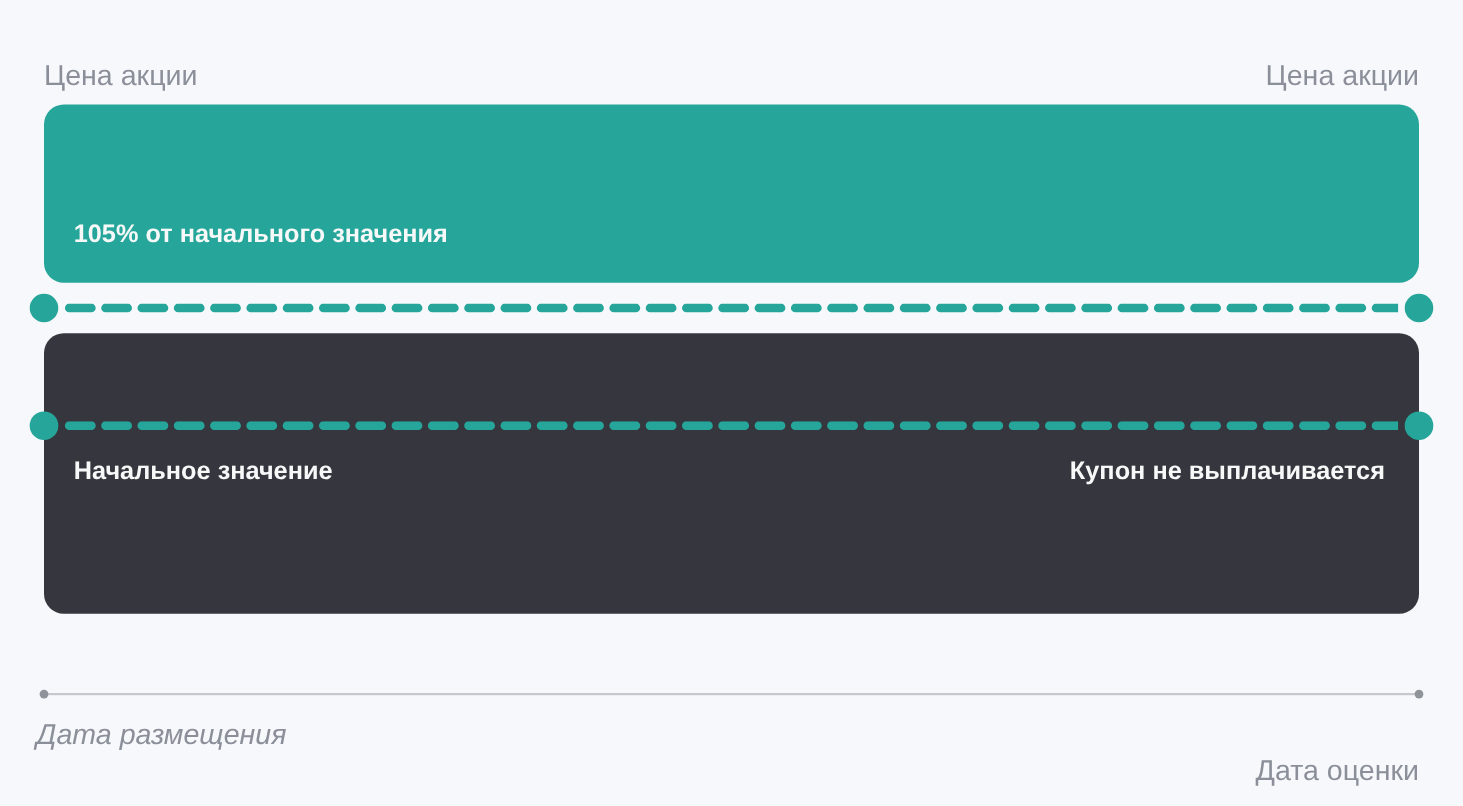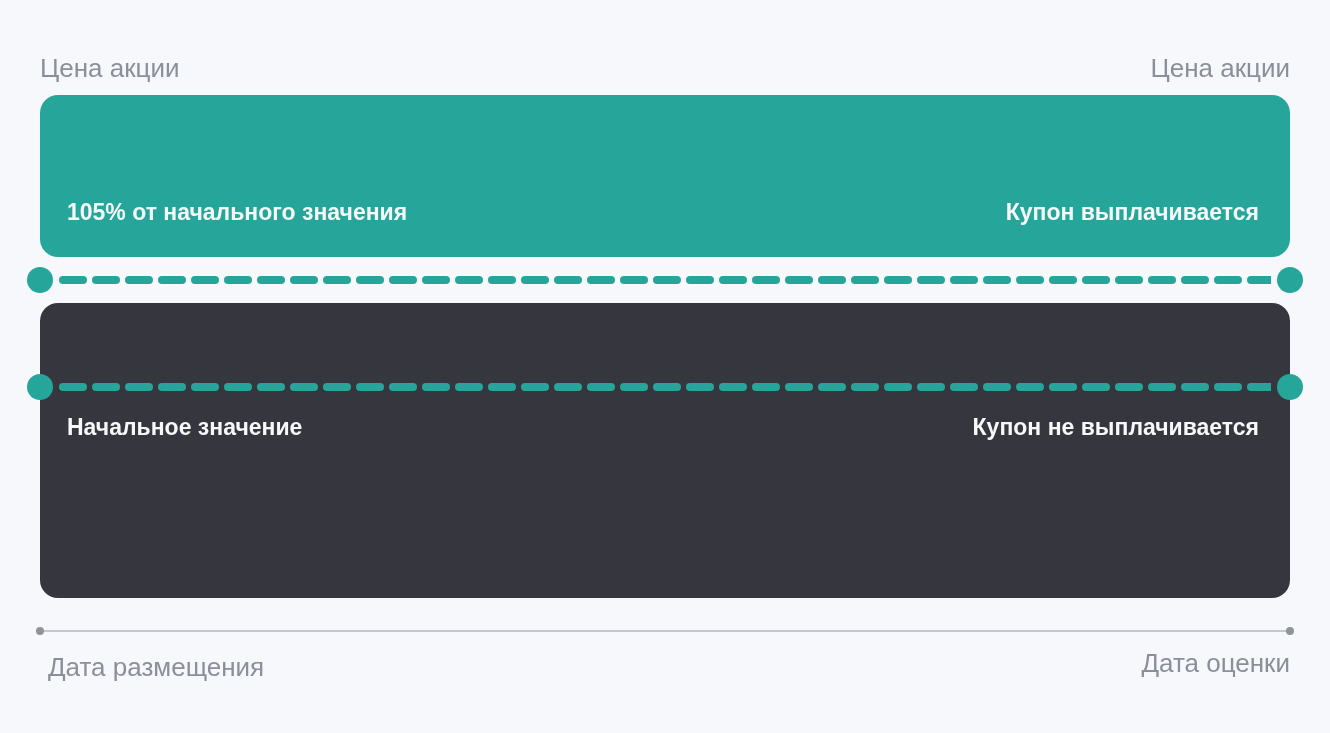--- a/index.html
+++ b/index.html
@@ -12,37 +12,37 @@
   }
   .axis-text {
     position: absolute;
     font-size: 26px;
     line-height: 24px;
     color: var(--axis-text, #8a8f99);
     white-space: nowrap;
   }
   .y-label-left  { left: 40px;  top: 56px; }
   .y-label-right { right: 40px; top: 56px; }
-  .x-label-left  { left: 48px;  top: 655px; }
-  .x-label-right { right: 40px; top: 651px; }
+  .x-label-left  { left: 33px;  top: 655px; font-style: italic; }
+  .x-label-right { right: 40px; top: 688px; }
 
   .zone {
     position: absolute;
     left: 40px;
     width: 1250px;
     border-radius: 18px;
   }
   .zone-upper {
     top: 95px;
     height: 162px;
     background: var(--upper-zone-fill, #26a69a);
   }
   .zone-lower {
     top: 303px;
-    height: 295px;
+    height: 255px;
     background: var(--lower-zone-fill, #36373e);
   }
   .zone-text {
     position: absolute;
     font-size: 23px;
     line-height: 24px;
     font-weight: 600;
     color: var(--zone-text, #f7f9f9);
     white-space: nowrap;
   }
@@ -99,21 +99,20 @@
 </head>
 <body>
 
 <div>
 
   <span class="axis-text y-label-left">Цена акции</span>
   <span class="axis-text y-label-right">Цена акции</span>
 
   <div class="zone zone-upper">
     <span class="zone-text zone-text-left">105% от начального значения</span>
-    <span class="zone-text zone-text-right">Купон выплачивается</span>
   </div>
 
   <div class="dash-row dash-row-upper">
     <span class="dash-dot"></span>
     <svg class="dash-svg" width="100%" height="8" preserveAspectRatio="none">
       <line x1="4" y1="4" x2="100%" y2="4"></line>
     </svg>
     <span class="dash-dot"></span>
   </div>
 

